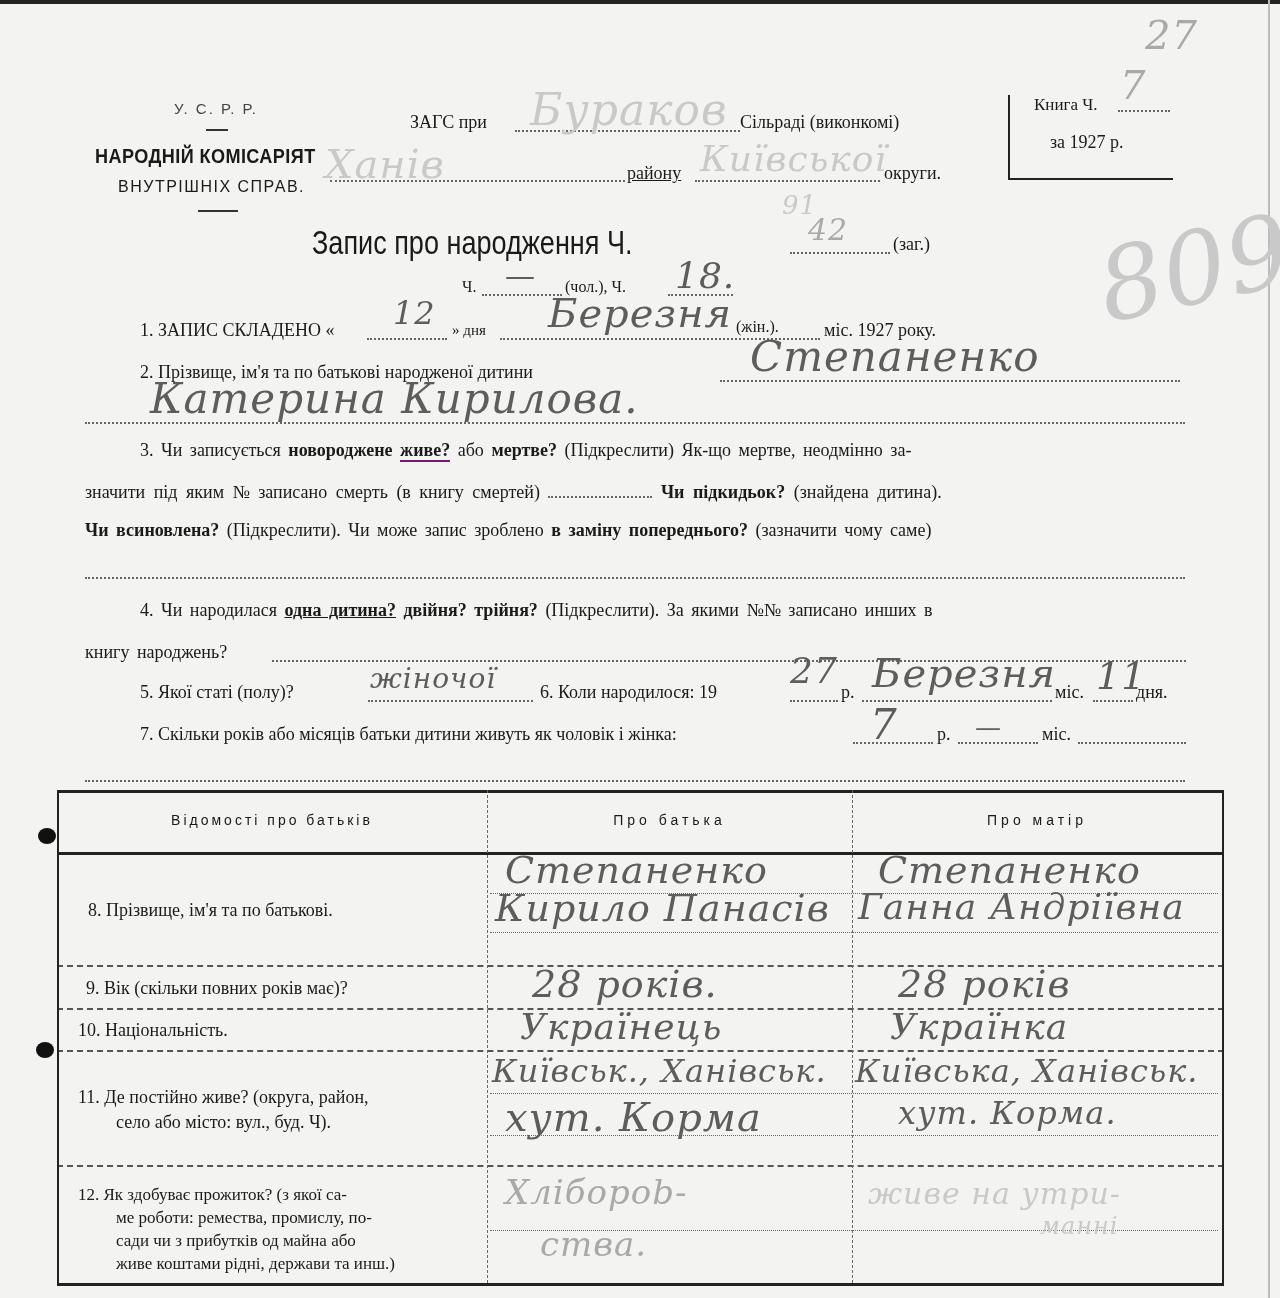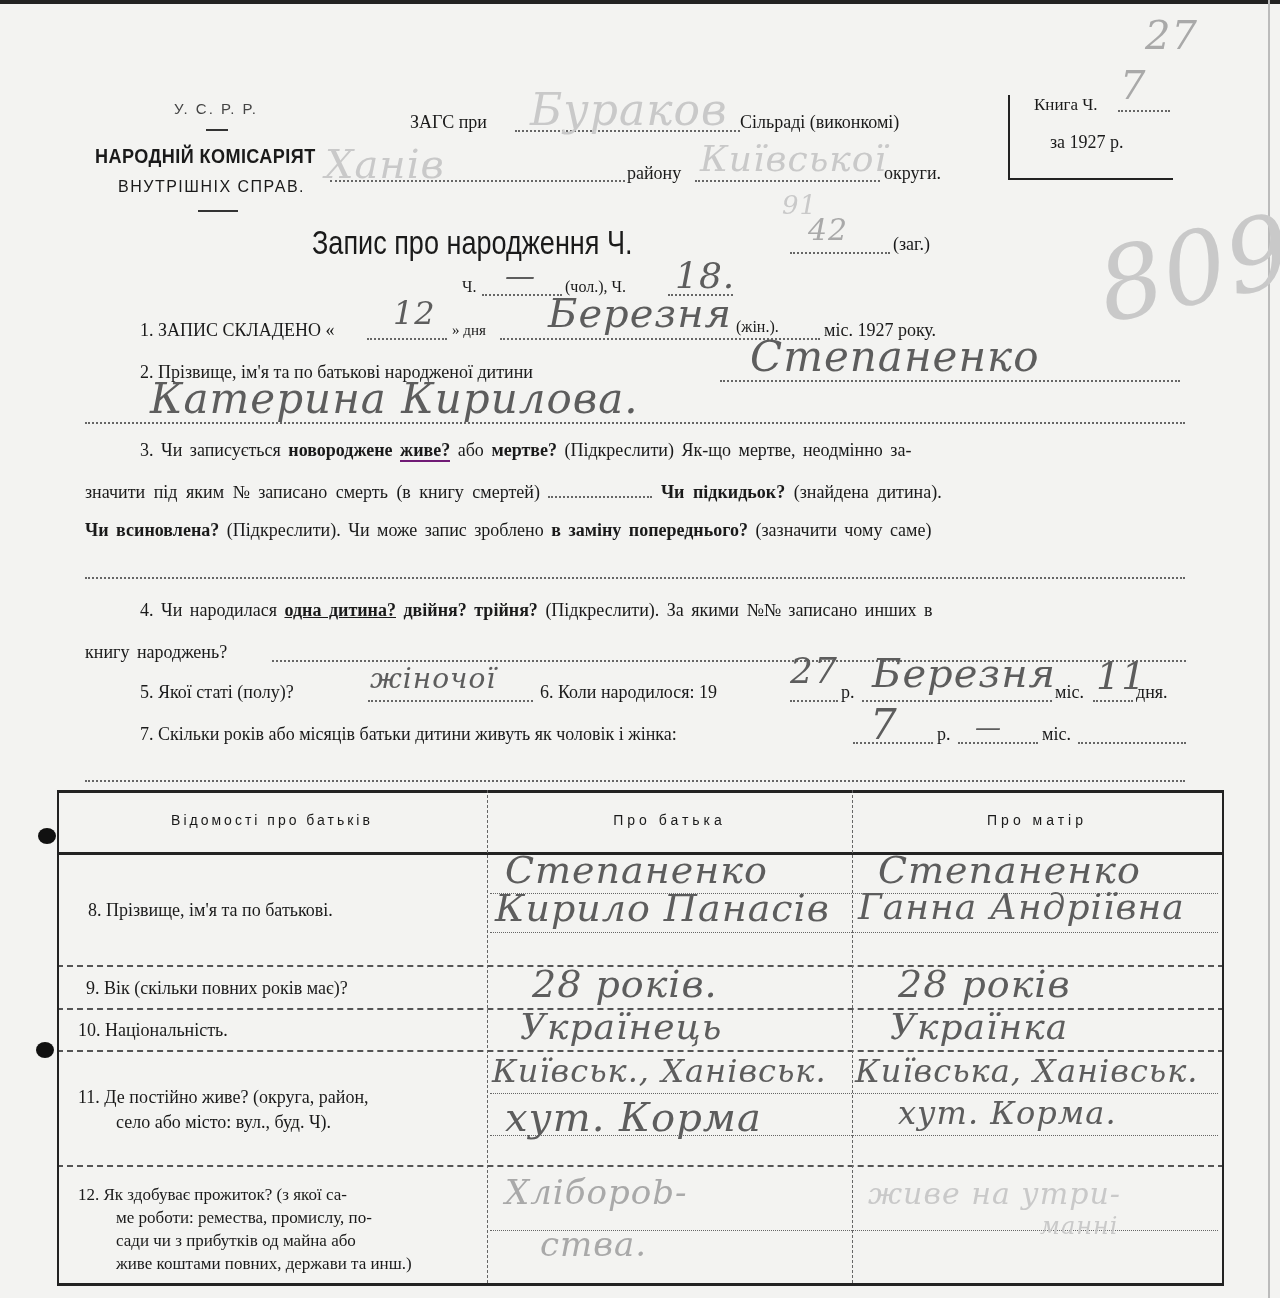--- a/index.html
+++ b/index.html
@@ -34,21 +34,21 @@
 <div class="abs" style="left:118px;top:178px;font-size:16px;letter-spacing:1.5px;">ВНУТРІШНІХ СПРАВ.</div>
 <div class="abs" style="left:198px;top:210px;width:40px;border-top:2px solid #333;"></div>
 
 <div class="abs serif" style="left:410px;top:112px;font-size:18px;">ЗАГС при</div>
 <div class="dots" style="left:515px;top:130px;width:225px;"></div>
 <div class="hand faint" style="left:530px;top:84px;font-size:44px;">Бураков</div>
 <div class="abs serif" style="left:740px;top:112px;font-size:18px;">Сільраді (виконкомі)</div>
 
 <div class="dots" style="left:330px;top:180px;width:295px;"></div>
 <div class="hand faint" style="left:325px;top:134px;font-size:40px;margin-top:7px;">Ханів</div>
-<div class="abs serif" style="left:627px;top:163px;font-size:18px;">району</div>
+<div class="abs serif" style="left:627px;top:163px;font-size:18px;text-decoration:underline;">району</div>
 <div class="dots" style="left:695px;top:180px;width:185px;"></div>
 <div class="hand faint" style="left:700px;top:138px;font-size:36px;">Київської</div>
 <div class="abs serif" style="left:884px;top:163px;font-size:18px;">округи.</div>
 <div class="hand faint" style="left:782px;top:190px;font-size:26px;text-align:center;">91</div>
 
 <div class="vline" style="left:1008px;top:95px;height:85px;"></div>
 <div class="hline" style="left:1008px;top:178px;width:165px;"></div>
 <div class="abs serif" style="left:1034px;top:95px;font-size:17px;">Книга Ч.</div>
 <div class="dots" style="left:1118px;top:110px;width:52px;"></div>
 <div class="hand light" style="left:1120px;top:62px;font-size:40px;">7</div>
@@ -180,21 +180,21 @@
   <div class="abs serif" style="left:78px;top:1087px;font-size:18px;">11. Де постійно живе? (округа, район,</div>
   <div class="abs serif" style="left:116px;top:1112px;font-size:18px;">село або місто: вул., буд. Ч).</div>
   <div class="hand" style="left:492px;top:1052px;font-size:32px;">Київськ., Ханівськ.</div>
   <div class="hand" style="left:505px;top:1094px;font-size:40px;">хут. Корма</div>
   <div class="hand" style="left:855px;top:1052px;font-size:32px;">Київська, Ханівськ.</div>
   <div class="hand" style="left:898px;top:1094px;font-size:32px;">хут. Корма.</div>
 
   <div class="abs serif" style="left:78px;top:1185px;font-size:17px;">12. Як здобуває прожиток? (з якої са-</div>
   <div class="abs serif" style="left:116px;top:1208px;font-size:17px;">ме роботи: ремества, промислу, по-</div>
   <div class="abs serif" style="left:116px;top:1231px;font-size:17px;">сади чи з прибутків од майна або</div>
-  <div class="abs serif" style="left:116px;top:1254px;font-size:17px;">живе коштами повних, держави та инш.)</div>
+  <div class="abs serif" style="left:116px;top:1254px;font-size:17px;">живе коштами рідні, держави та инш.)</div>
   <div class="hand light" style="left:505px;top:1172px;font-size:34px;">Хліборob-</div>
   <div class="hand light" style="left:540px;top:1224px;font-size:34px;">ства.</div>
   <div class="hand faint" style="left:868px;top:1176px;font-size:30px;">живе на утри-</div>
   <div class="hand faint" style="left:1040px;top:1212px;font-size:24px;">манні</div>
 </div>
 
 <div class="blot" style="left:38px;top:828px;"></div>
 <div class="blot" style="left:36px;top:1042px;"></div>
 
 </body></html>

